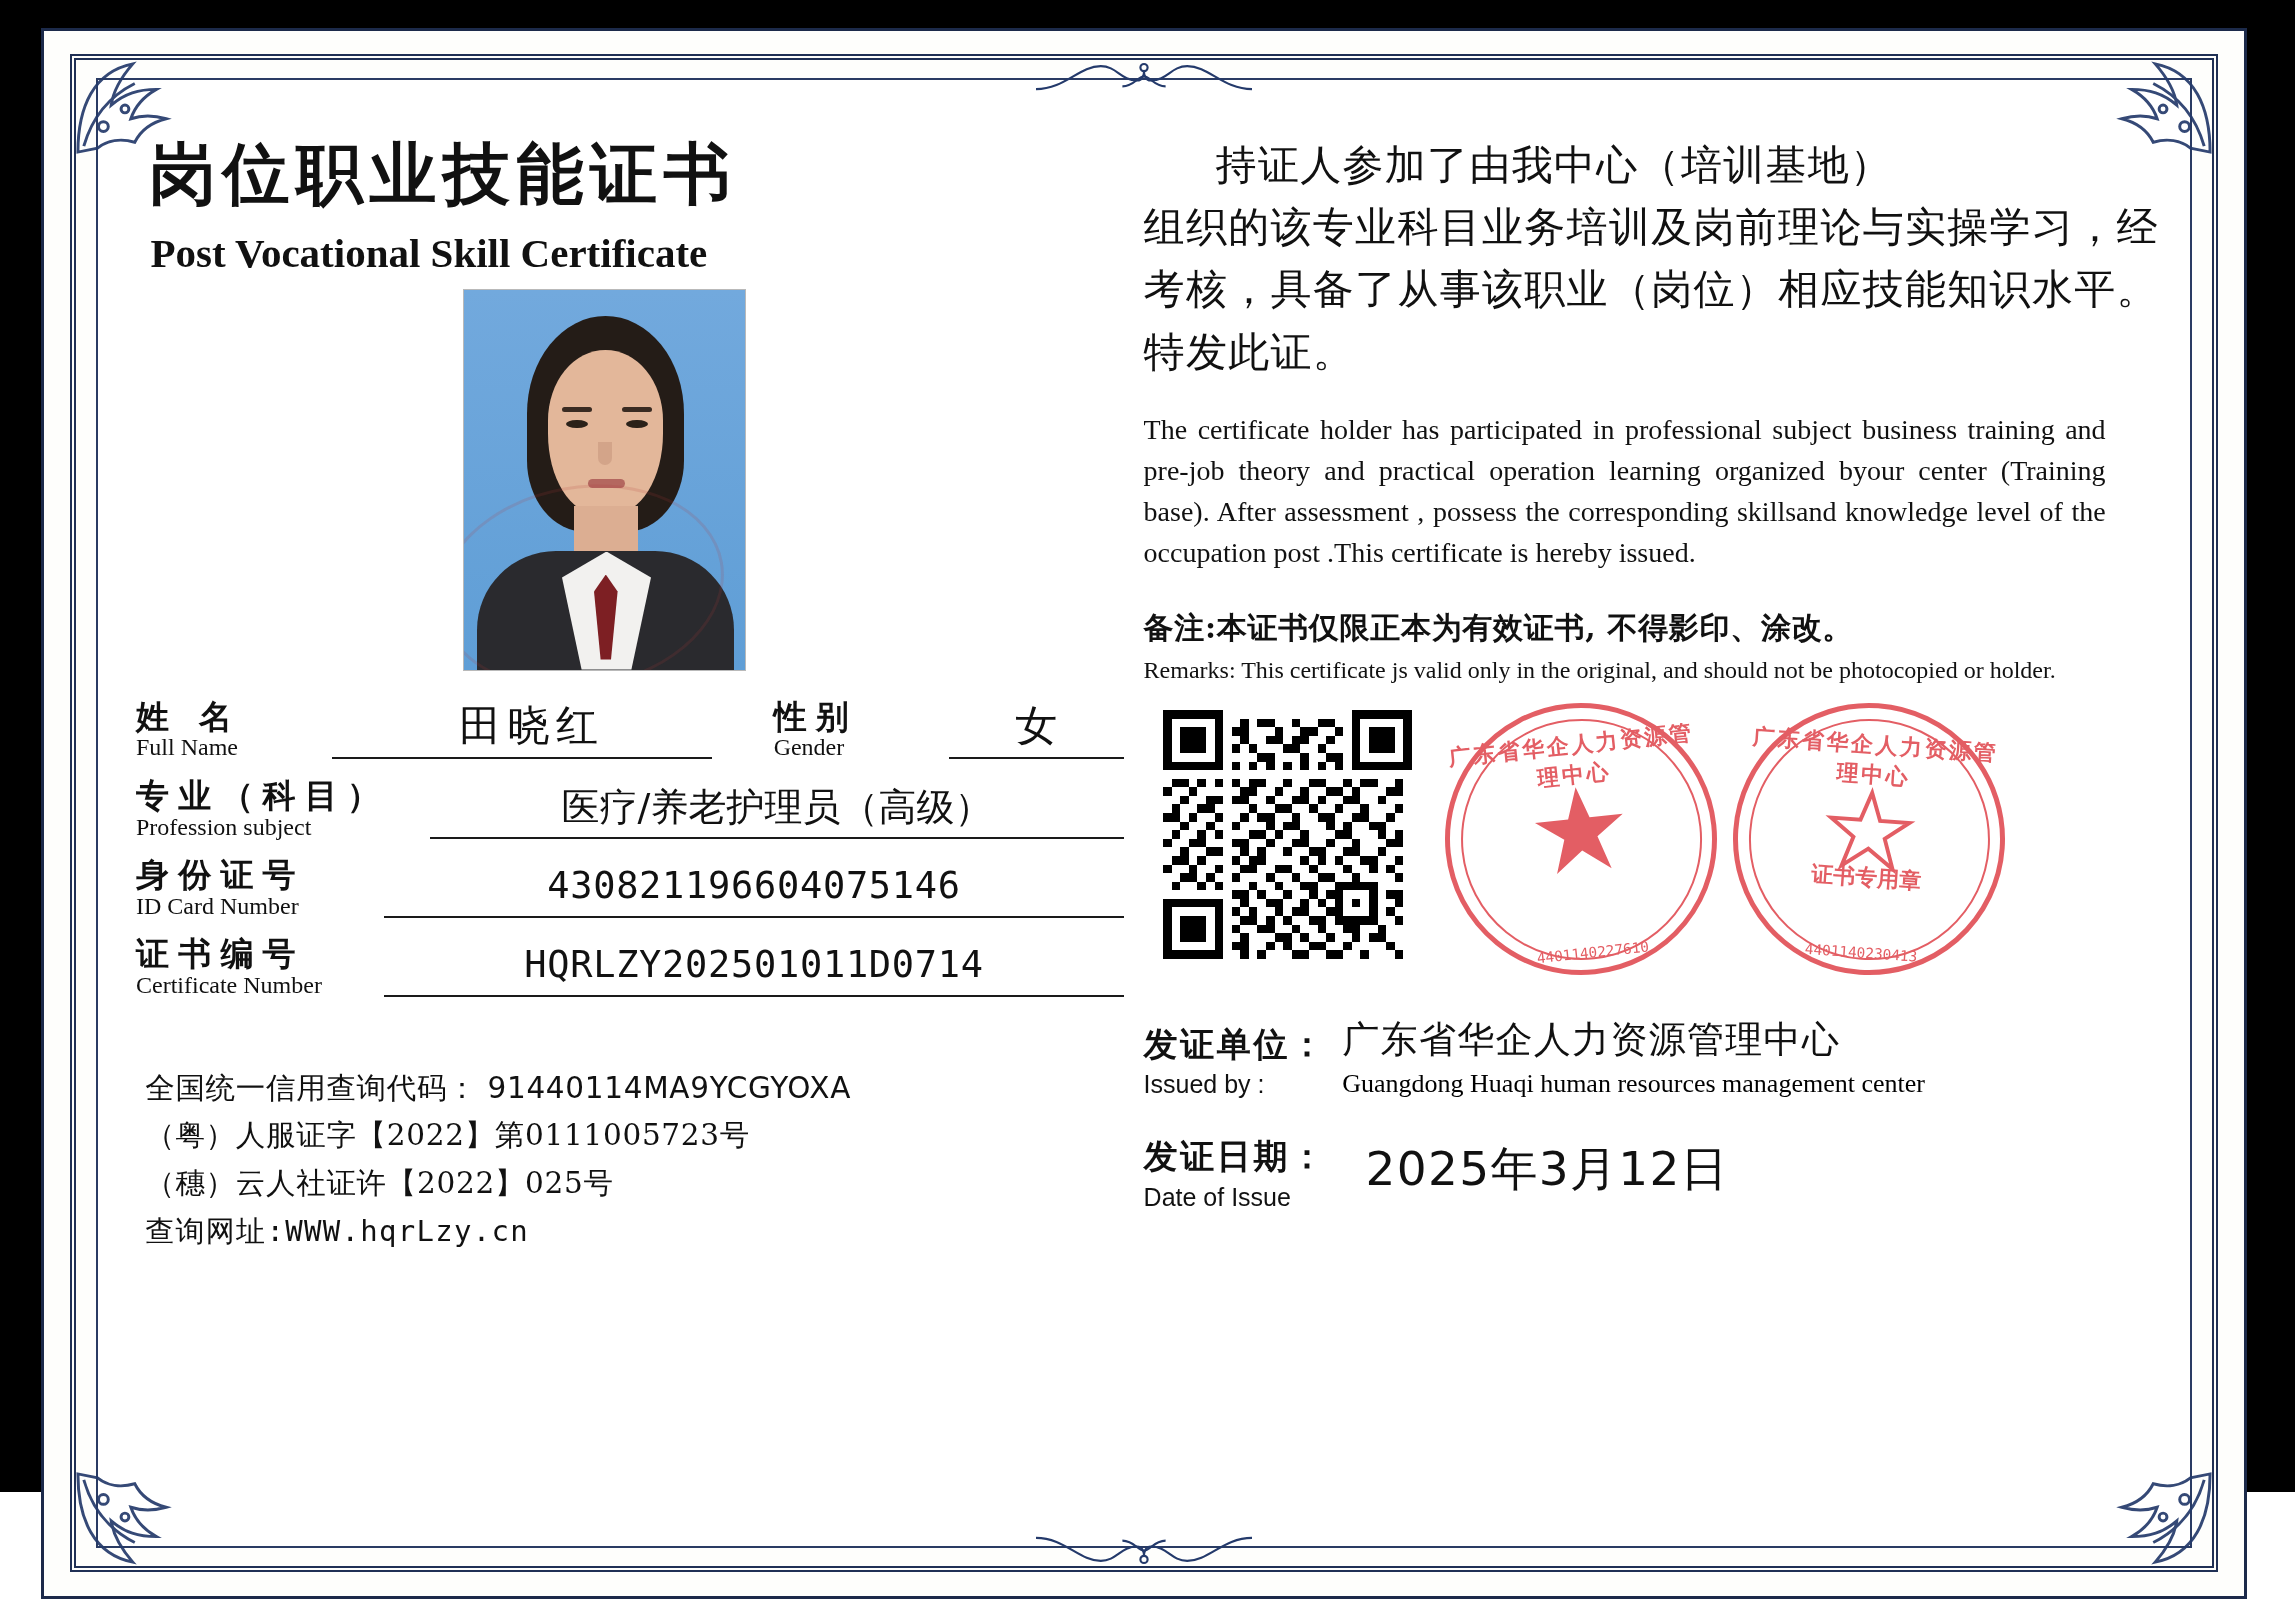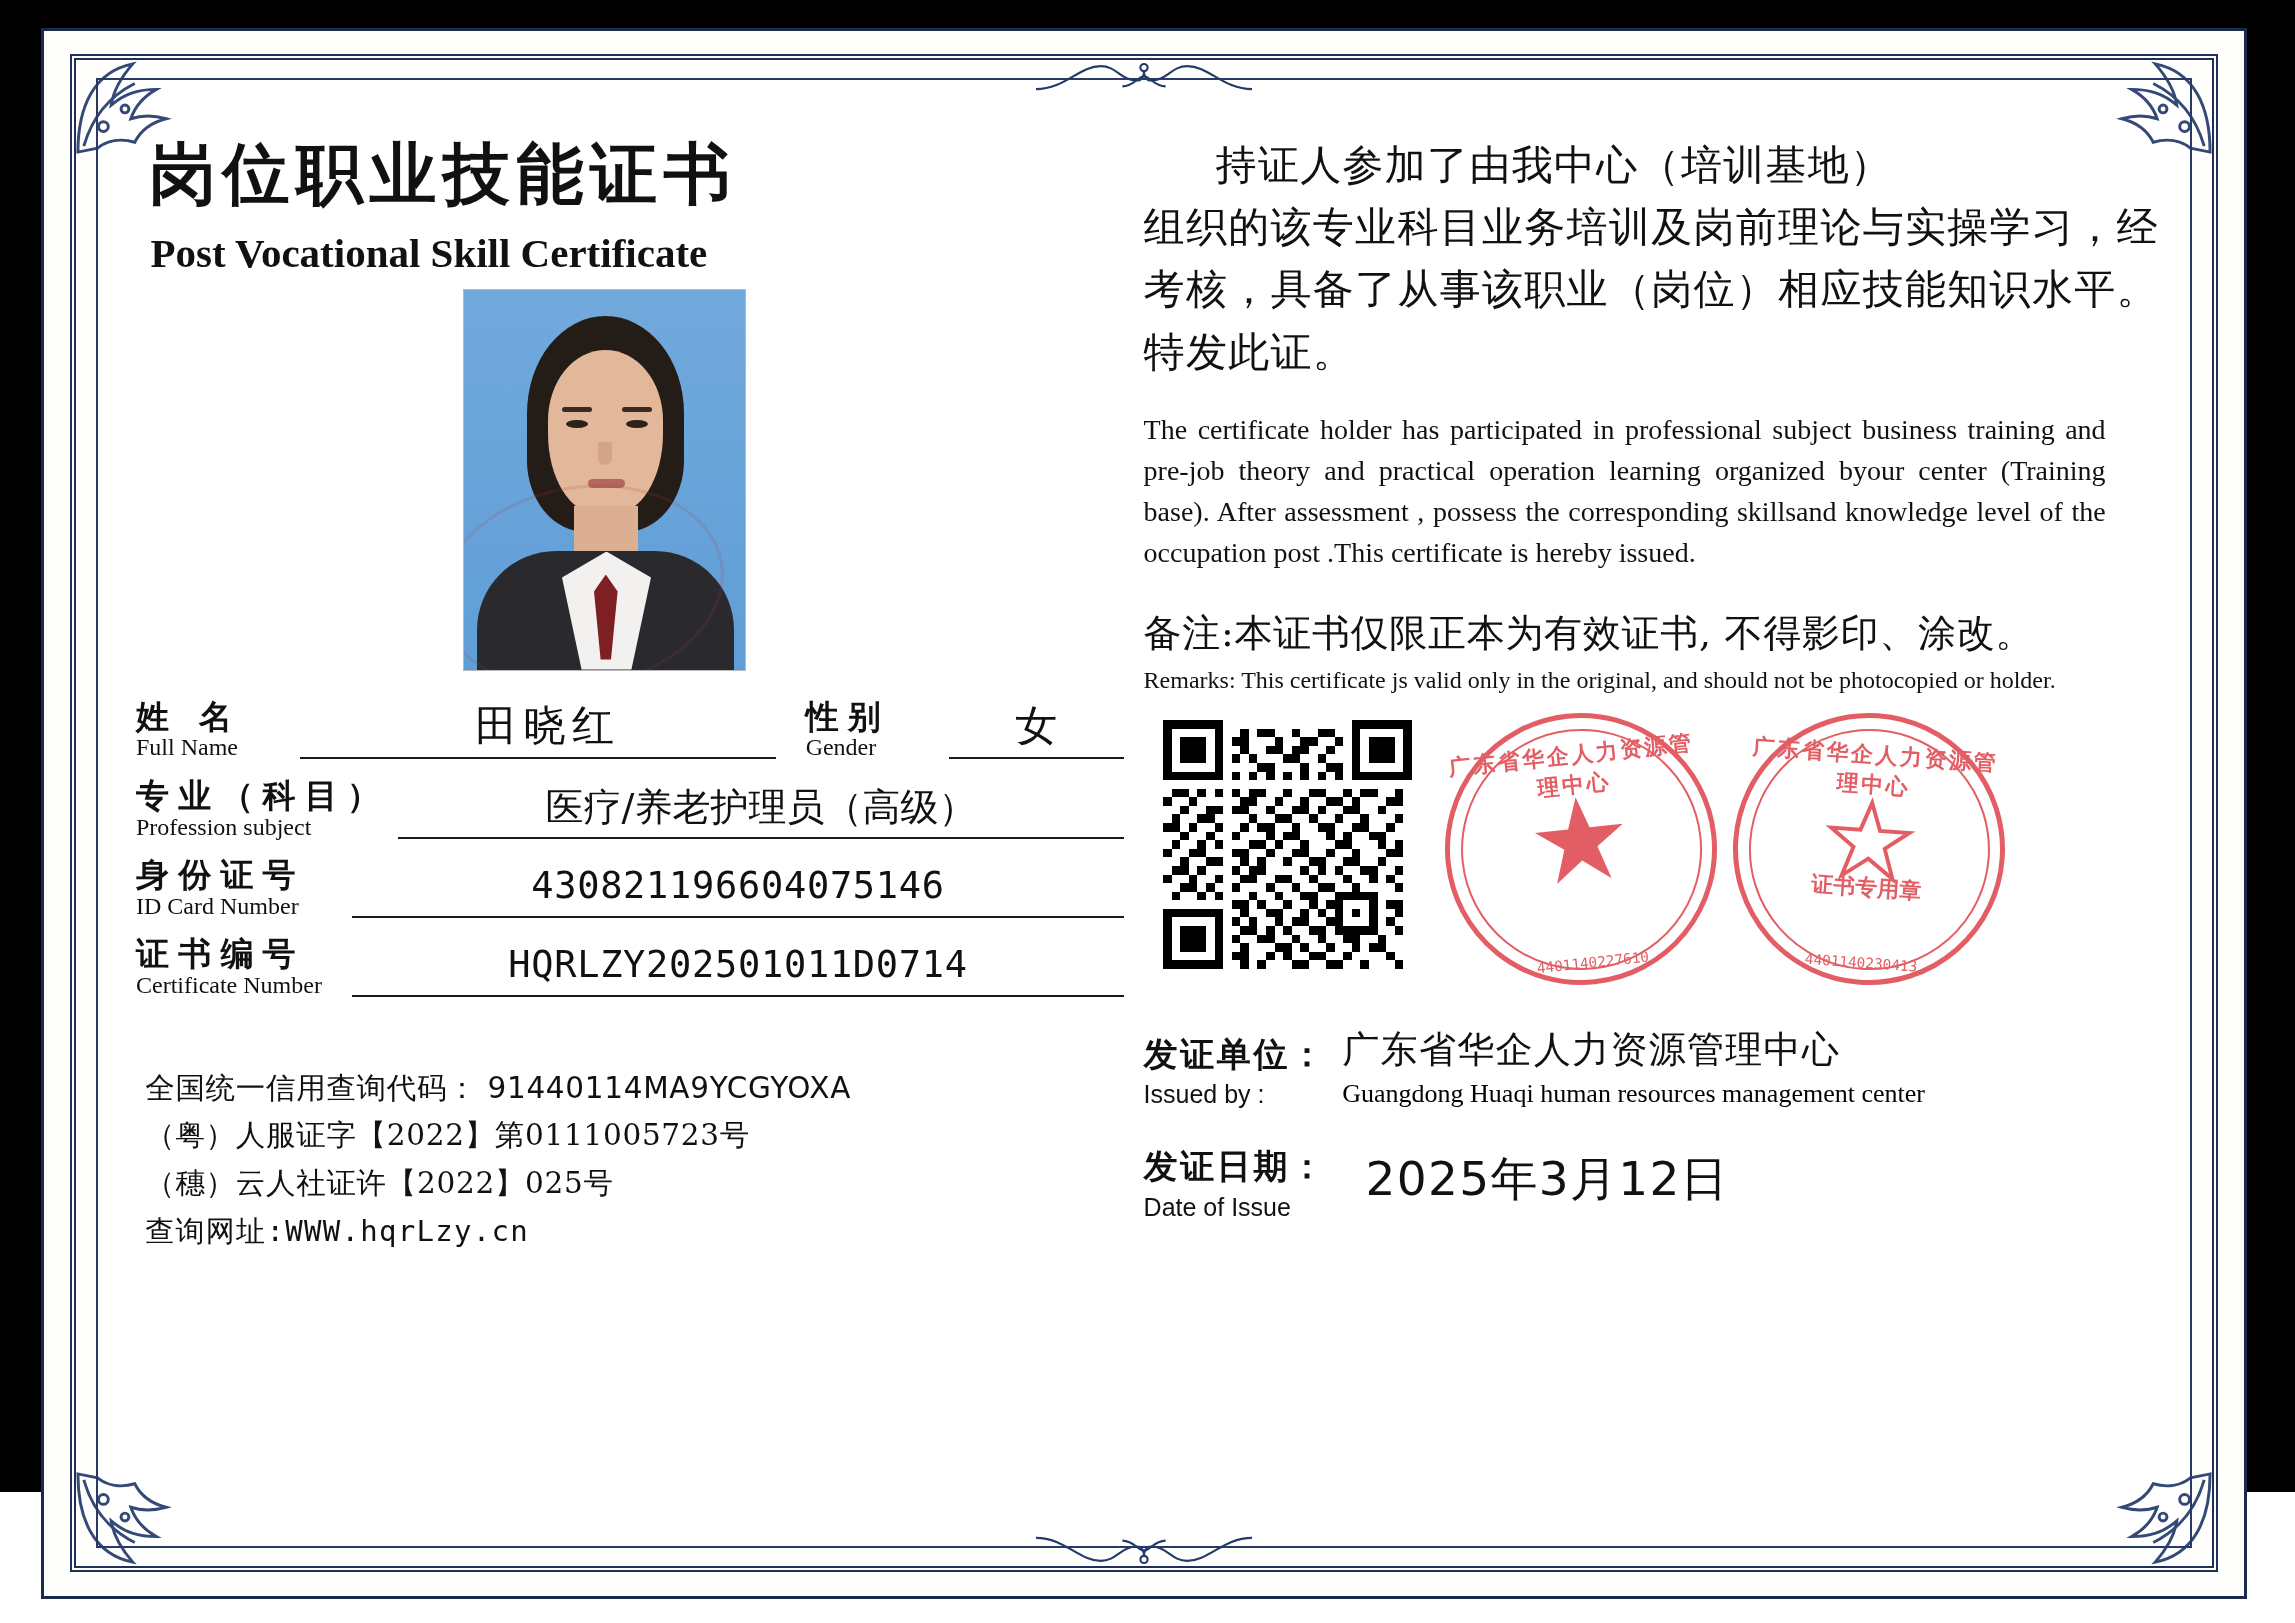--- a/index.html
+++ b/index.html
@@ -173,21 +173,21 @@
   .ph-stamp {
     position:absolute; left:-26px; top:196px; width:281px; height:196px;
     border: 3.9px solid rgba(180,60,60,.35);
     border-radius: 50%;
     transform: rotate(-10deg);
     opacity:.45;
   }
 
   
   .fields { position:absolute; left:0; top:569px; width:988px; }
-  .frow { display:flex; align-items:flex-end; margin-bottom: 19.6px; }
+  .frow { display:flex; align-items:flex-end; margin-bottom: 19.6px; gap: 32px; }
   .lbl {
     width: 164px;
     flex: 0 0 auto;
     line-height: 1.0;
   }
   .lbl .cn {
     display:block;
     font-family:"DejaVu Serif", serif;
     font-weight:bold;
     font-size: 33px;
@@ -271,24 +271,25 @@
     font-family:"Liberation Serif", serif;
     font-size: 28px;
     line-height: 1.46;
     color:#111;
     text-align: justify;
     margin-top: 27.5px;
     width: 962px;
   }
   .remark-cn {
     font-family:"DejaVu Serif", serif;
-    font-size: 38px;
+    font-size: 30px;
     color:#111;
     margin-top: 34px;
     letter-spacing: 0.7px;
+    font-weight: bold;
   }
   .remark-en {
     font-family:"Liberation Serif", serif;
     font-size: 24px;
     color:#111;
     margin-top: 7.9px;
   }
 
   
   .stamp-row {

